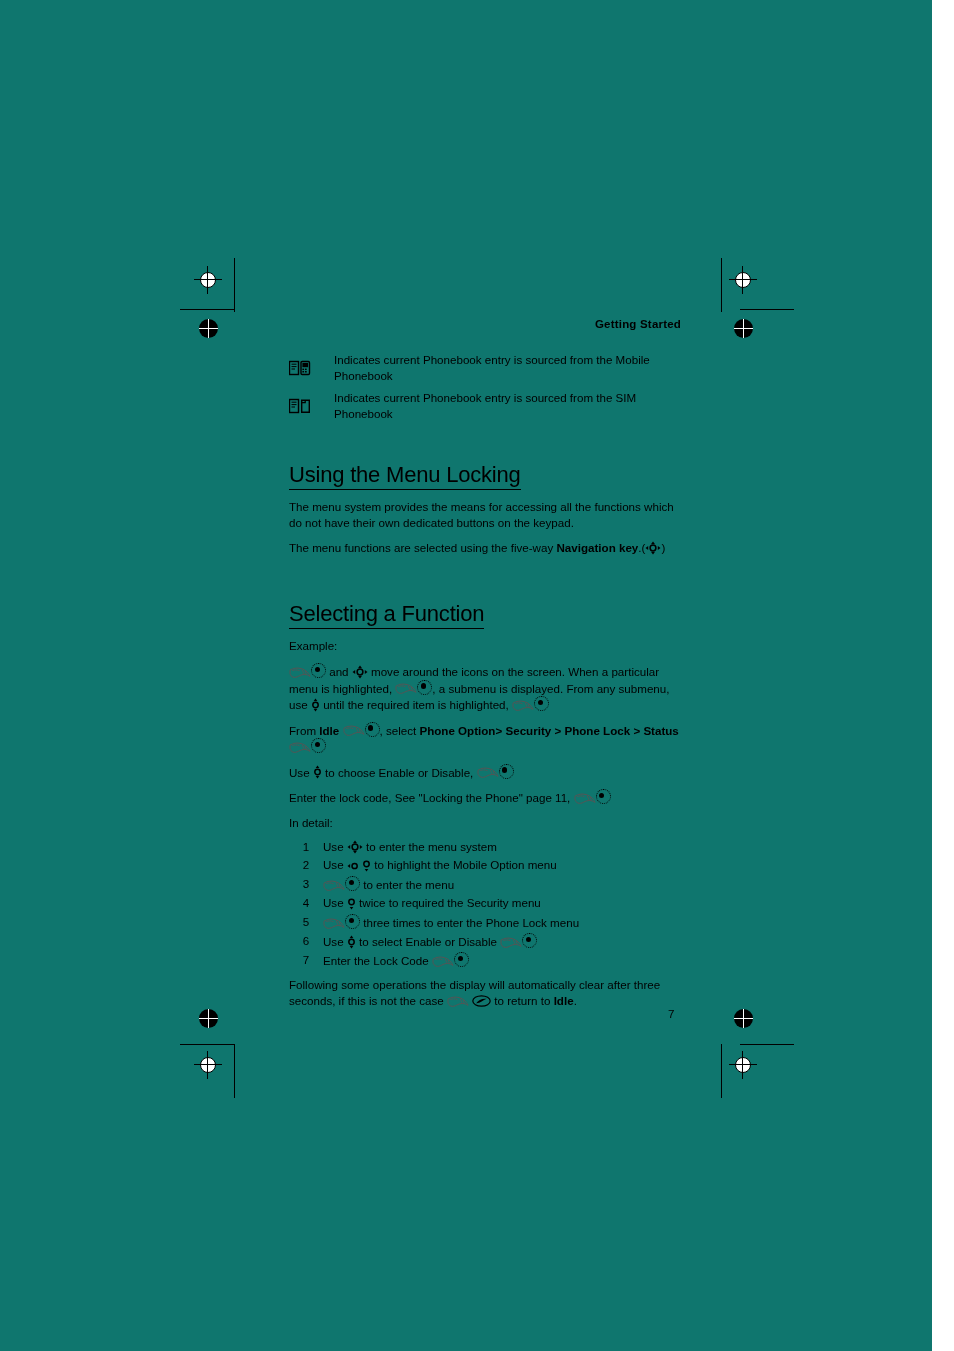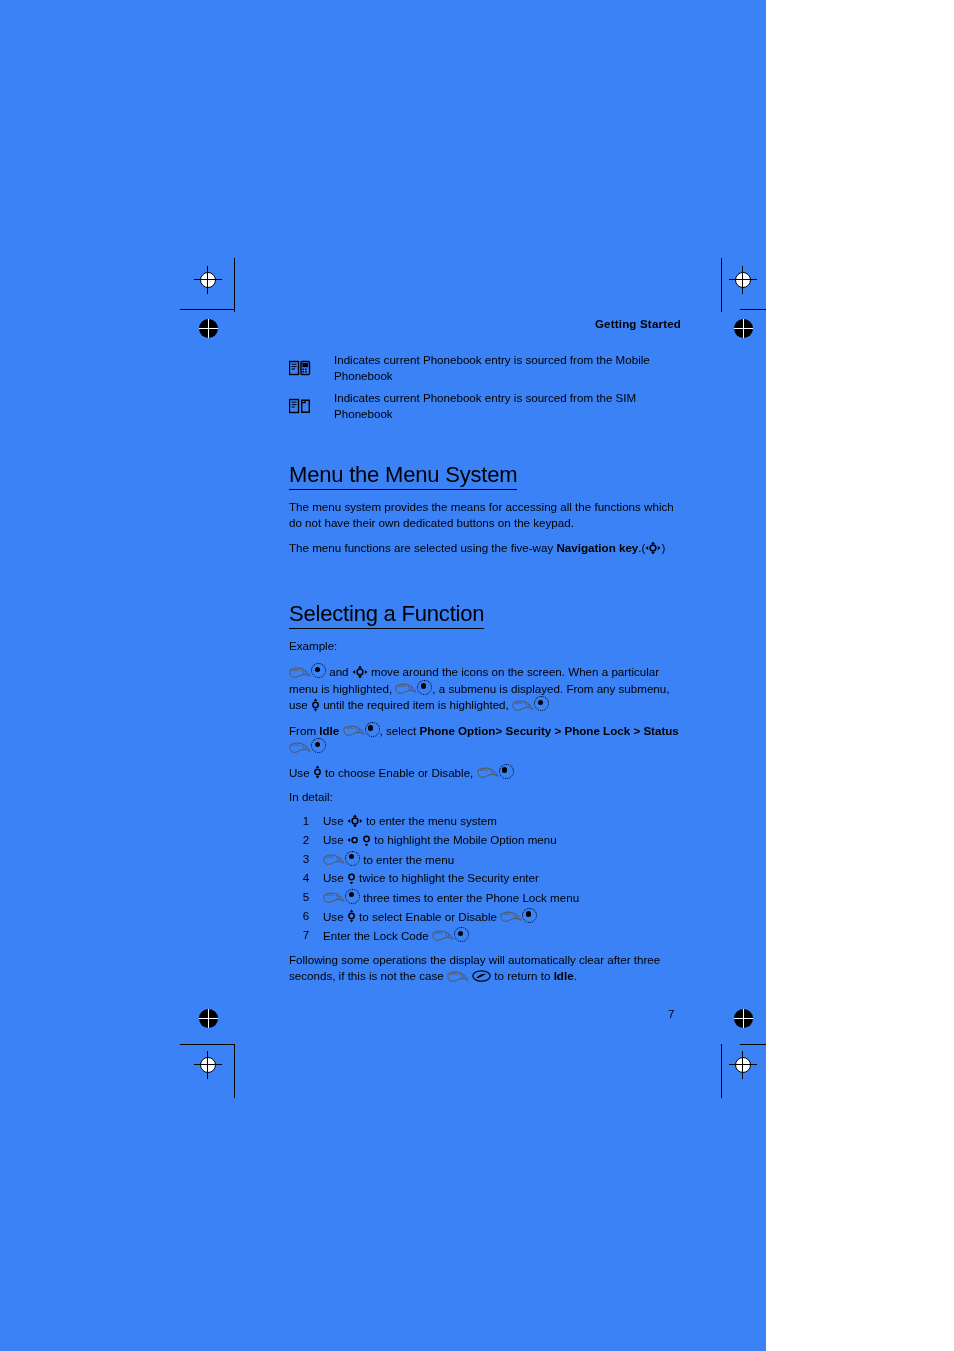--- a/index.html
+++ b/index.html
@@ -7,23 +7,23 @@
     margin: 0;
     padding: 0;
     background: #ffffff;
   }
   body {
     font-family: "Liberation Sans", sans-serif;
     color: #000000;
   }
   #page {
     position: relative;
-    width: 766px;
+    width: 932px;
     height: 1351px;
-    background: #3b82f6;
+    background: #0f766e;
     overflow: hidden;
   }
 
   
   .reg-target {
     position: absolute;
     width: 28px;
     height: 28px;
   }
   .reg-target::before,
@@ -285,21 +285,21 @@
             <path d="M12.7 2.2 H20.3 V14.3 H12.7 Z" fill="none" stroke="#000" stroke-width="1.4"></path>
             <path d="M12.7 4.6 H16.2 V2.2" fill="none" stroke="#000" stroke-width="1.3"></path>
           </svg>
         </span>
       </div>
       <div class="legend-text">Indicates current Phonebook entry is sourced from the SIM Phonebook</div>
     </div>
 
 
     <div class="h1wrap">
-      <h1 class="sec">Menu the Menu System</h1>
+      <h1 class="sec">Using the Menu Locking</h1>
     </div>
 
     <p class="body">The menu system provides the means for accessing all the functions which do not have their own dedicated buttons on the keypad.</p>
 
     <p class="body"><span>The menu functions are selected using the five-way </span><b>Navigation key</b><span>.(</span><span class="ico ico-nav4"><svg viewBox="0 0 16 14" width="16" height="14">
             <circle cx="8" cy="7" r="2.9" fill="none" stroke="#000" stroke-width="1.5"></circle>
             <path d="M8 0.4 l1.9 2.7 h-3.8 z" fill="#000"></path>
             <path d="M8 13.6 l1.9 -2.7 h-3.8 z" fill="#000"></path>
             <path d="M0.5 7 l2.7 -1.9 v3.8 z" fill="#000"></path>
             <path d="M15.5 7 l-2.7 -1.9 v3.8 z" fill="#000"></path>
@@ -348,20 +348,25 @@
     <p class="body"><span>Use </span><span class="ico ico-navud"><svg viewBox="0 0 9 14" width="9" height="14">
             <circle cx="4.5" cy="7" r="2.7" fill="none" stroke="#000" stroke-width="1.5"></circle>
             <path d="M4.5 0.4 l1.8 2.6 h-3.6 z" fill="#000"></path>
             <path d="M4.5 13.6 l1.8 -2.6 h-3.6 z" fill="#000"></path>
           </svg></span><span> to choose Enable or Disable, </span><span class="ico ico-hand"><svg viewBox="0 0 22 12" width="22" height="12">
             <path d="M1 4.2 C4 2.2 8 1.4 12.2 2.6 C14.6 3.3 16.6 4.6 18.2 6.2 C19.6 7.6 20.6 9.0 21 10.4 C19.4 9.3 17.6 8.6 15.8 8.5 C13.4 8.4 11.4 9.2 9.6 10.2 C7.6 11.3 5.6 11.7 3.8 11.0 C2.4 10.4 1.4 9.2 1 7.6 Z" fill="none" stroke="#555" stroke-width="1"></path>
             <path d="M3.2 4.6 C5.6 3.6 8.4 3.6 10.6 4.8" fill="none" stroke="#555" stroke-width="0.8"></path>
             <path d="M13 3.6 L15.2 8.2 M16.2 5.0 L17.4 8.8" stroke="#555" stroke-width="0.8"></path>
           </svg></span><span class="ico ico-select"></span></p>
 
+    <p class="body"><span>Enter the lock code, See "Locking the Phone" page 11, </span><span class="ico ico-hand"><svg viewBox="0 0 22 12" width="22" height="12">
+            <path d="M1 4.2 C4 2.2 8 1.4 12.2 2.6 C14.6 3.3 16.6 4.6 18.2 6.2 C19.6 7.6 20.6 9.0 21 10.4 C19.4 9.3 17.6 8.6 15.8 8.5 C13.4 8.4 11.4 9.2 9.6 10.2 C7.6 11.3 5.6 11.7 3.8 11.0 C2.4 10.4 1.4 9.2 1 7.6 Z" fill="none" stroke="#555" stroke-width="1"></path>
+            <path d="M3.2 4.6 C5.6 3.6 8.4 3.6 10.6 4.8" fill="none" stroke="#555" stroke-width="0.8"></path>
+            <path d="M13 3.6 L15.2 8.2 M16.2 5.0 L17.4 8.8" stroke="#555" stroke-width="0.8"></path>
+          </svg></span><span class="ico ico-select"></span></p>
 
     <p class="body">In detail:</p>
 
     <ol class="steps">
 
       <li class="step">
         <span class="step-num">1</span>
         <span class="step-body"><span>Use </span><span class="ico ico-nav4"><svg viewBox="0 0 16 14" width="16" height="14">
                 <circle cx="8" cy="7" r="2.9" fill="none" stroke="#000" stroke-width="1.5"></circle>
                 <path d="M8 0.4 l1.9 2.7 h-3.8 z" fill="#000"></path>
@@ -389,21 +394,21 @@
                 <path d="M3.2 4.6 C5.6 3.6 8.4 3.6 10.6 4.8" fill="none" stroke="#555" stroke-width="0.8"></path>
                 <path d="M13 3.6 L15.2 8.2 M16.2 5.0 L17.4 8.8" stroke="#555" stroke-width="0.8"></path>
               </svg></span><span class="ico ico-select"></span><span> to enter the menu</span></span>
       </li>
 
       <li class="step">
         <span class="step-num">4</span>
         <span class="step-body"><span>Use </span><span class="ico ico-navdn"><svg viewBox="0 0 9 13" width="9" height="13">
                 <circle cx="4.5" cy="5" r="2.7" fill="none" stroke="#000" stroke-width="1.5"></circle>
                 <path d="M4.5 12.6 l1.8 -2.6 h-3.6 z" fill="#000"></path>
-              </svg></span><span> twice to highlight the Security enter</span></span>
+              </svg></span><span> twice to required the Security menu</span></span>
       </li>
 
       <li class="step">
         <span class="step-num">5</span>
         <span class="step-body"><span></span><span class="ico ico-hand"><svg viewBox="0 0 22 12" width="22" height="12">
                 <path d="M1 4.2 C4 2.2 8 1.4 12.2 2.6 C14.6 3.3 16.6 4.6 18.2 6.2 C19.6 7.6 20.6 9.0 21 10.4 C19.4 9.3 17.6 8.6 15.8 8.5 C13.4 8.4 11.4 9.2 9.6 10.2 C7.6 11.3 5.6 11.7 3.8 11.0 C2.4 10.4 1.4 9.2 1 7.6 Z" fill="none" stroke="#555" stroke-width="1"></path>
                 <path d="M3.2 4.6 C5.6 3.6 8.4 3.6 10.6 4.8" fill="none" stroke="#555" stroke-width="0.8"></path>
                 <path d="M13 3.6 L15.2 8.2 M16.2 5.0 L17.4 8.8" stroke="#555" stroke-width="0.8"></path>
               </svg></span><span class="ico ico-select"></span><span> three times to enter the Phone Lock menu</span></span>
       </li>

